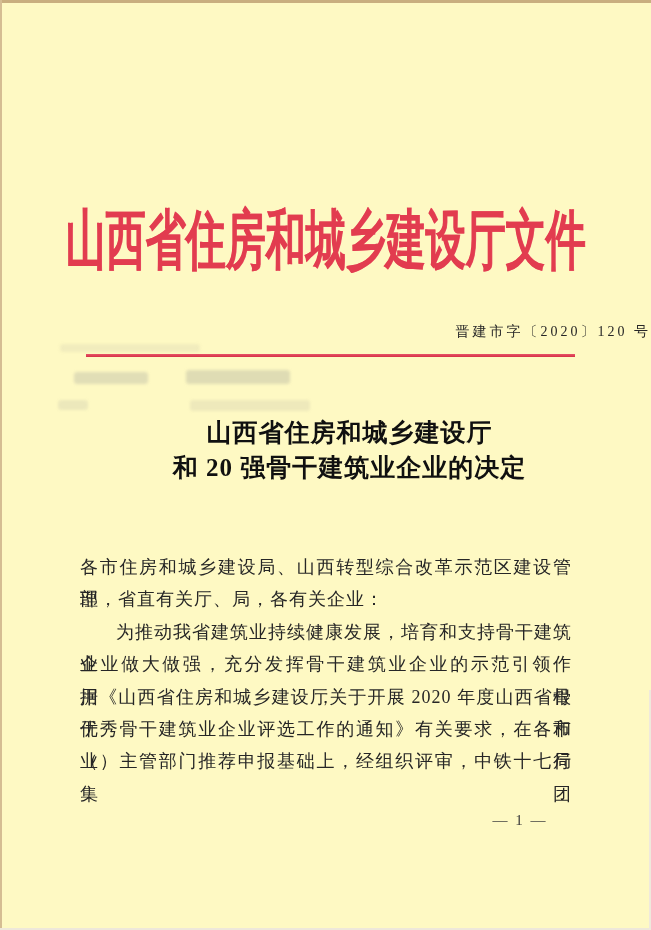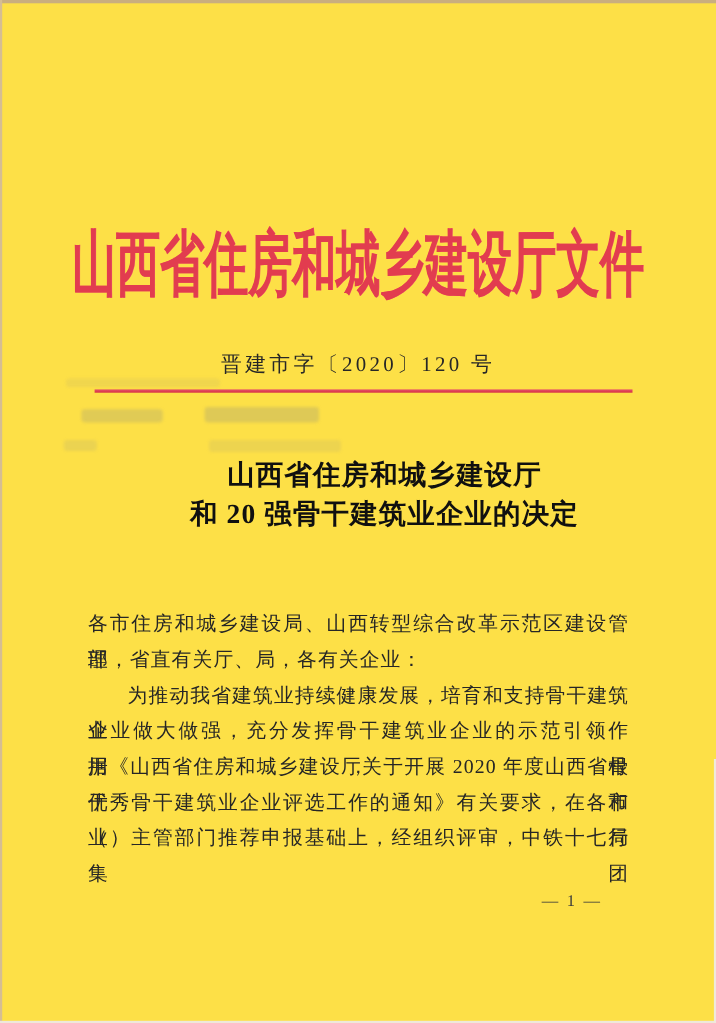--- a/index.html
+++ b/index.html
@@ -5,21 +5,21 @@
   html, body {
     margin: 0;
     padding: 0;
     background: #b9a27a;
     font-family: "Liberation Serif", "DejaVu Serif", serif;
   }
   .scan {
     position: relative;
     width: 651px;
     height: 930px;
-    background: #fde047;
+    background: #fef9c3;
     overflow: hidden;
   }
   
   .edge-top {
     position: absolute; top: 0; left: 0; right: 0; height: 3px;
     background: #c9ae7f;
   }
   .edge-left {
     position: absolute; top: 0; left: 0; bottom: 0; width: 2px;
     background: #d5bd93;
@@ -46,22 +46,22 @@
     white-space: nowrap;
     transform: scaleY(1.62);
     transform-origin: 50% 0;
     text-shadow: 0.5px 0 0 #e8566a;
   }
 
   
   .doc-number {
     position: absolute;
     top: 320px; left: 0; width: 651px;
-    text-align: center;
-    font-size: 19px;
+    text-align: right;
+    font-size: 14px;
     line-height: 24px;
     color: #272727;
     letter-spacing: 3px;
   }
 
   
   .red-rule {
     position: absolute;
     top: 354px; left: 86px; width: 489px; height: 3px;
     background: linear-gradient(#e75468, #d63046);

